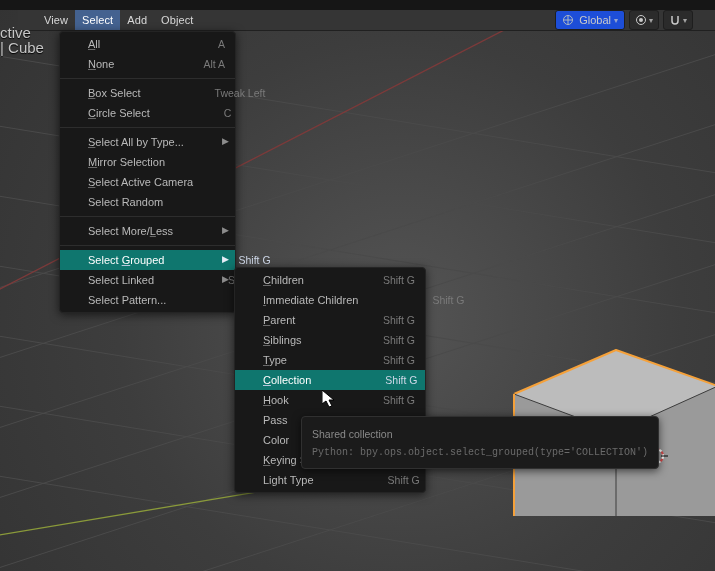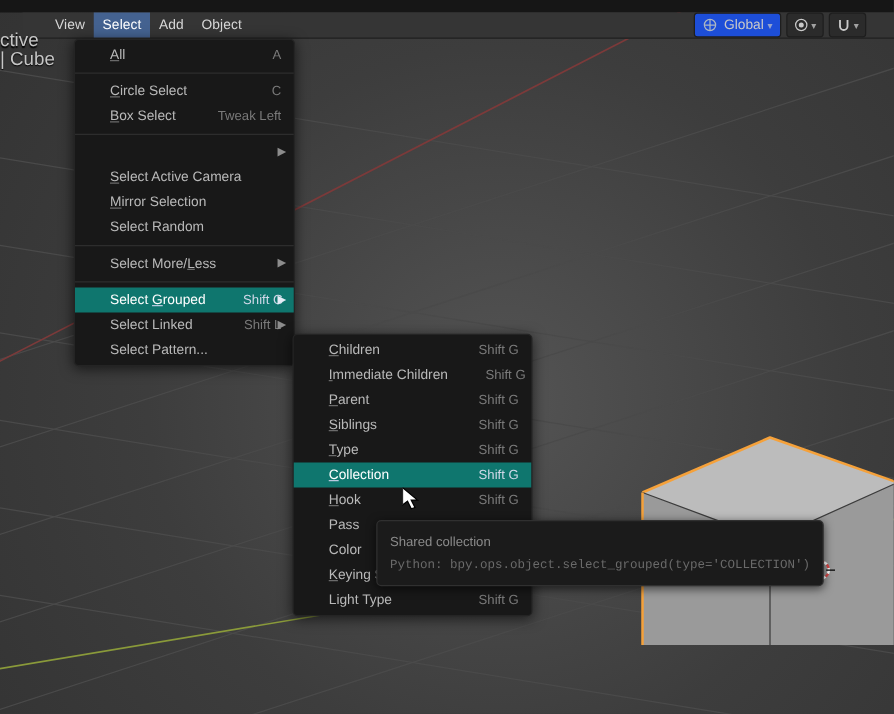--- a/index.html
+++ b/index.html
@@ -117,20 +117,21 @@
     color: #b9b9b9;
     padding: 2px 0;
   }
   .menu-item {
     display: flex;
     align-items: center;
     height: 20px;
     padding: 0 10px 0 28px;
     white-space: nowrap;
     position: relative;
+    gap: 44px;
   }
   .menu-item .label { flex: 1; padding-right: 30px;}
   .menu-item .kb { color: #7a7a7a; font-size: 10.5px;}
   .menu-item .subarrow {
     position: absolute; right: 6px; top: 4px;
     font-size: 9px; color: #8c8c8c;
   }
   .menu-item.highlight {
     background: #0f766e;
     color: #fff;
@@ -247,38 +248,43 @@
 <div class="overlay-left">
   <div>ctive</div>
   <div>| Cube</div>
 </div>
 
 <div class="menu" style="left:59px; top:31px; width:175px;">
   <div class="menu-item">
     <span class="label"><span class="accel">A</span>ll</span>
     <span class="kb">A</span>
   </div>
+  <div class="menu-item">
+    <span class="label"><span class="accel">N</span>one</span>
+    <span class="kb">Alt A</span>
+  </div>
   <div class="menu-sep"></div>
+  <div class="menu-item">
+    <span class="label"><span class="accel">B</span>ox Select</span>
+    <span class="kb">Tweak Left</span>
+  </div>
   <div class="menu-item">
     <span class="label"><span class="accel">C</span>ircle Select</span>
     <span class="kb">C</span>
   </div>
-  <div class="menu-item">
-    <span class="label"><span class="accel">B</span>ox Select</span>
-    <span class="kb">Tweak Left</span>
-  </div>
   <div class="menu-sep"></div>
   <div class="menu-item">
+    <span class="label"><span class="accel">S</span>elect All by Type...</span>
     <span class="subarrow">▶</span>
   </div>
   <div class="menu-item">
+    <span class="label"><span class="accel">M</span>irror Selection</span>
+  </div>
+  <div class="menu-item">
     <span class="label"><span class="accel">S</span>elect Active Camera</span>
-  </div>
-  <div class="menu-item">
-    <span class="label"><span class="accel">M</span>irror Selection</span>
   </div>
   <div class="menu-item">
     <span class="label">Select Random</span>
   </div>
   <div class="menu-sep"></div>
   <div class="menu-item">
     <span class="label">Select More/<span class="accel">L</span>ess</span>
     <span class="subarrow">▶</span>
   </div>
   <div class="menu-sep"></div>

